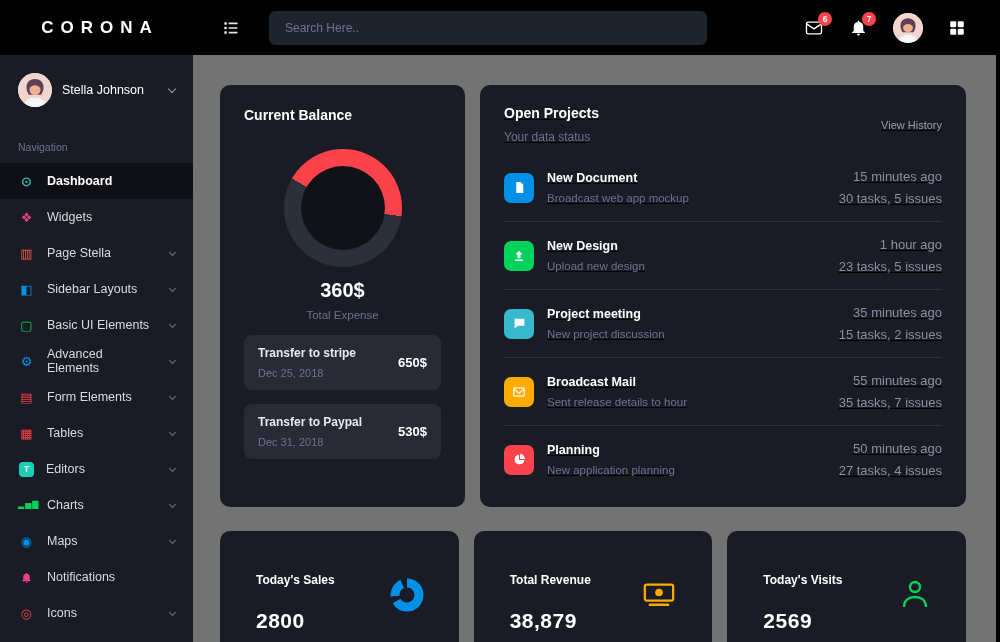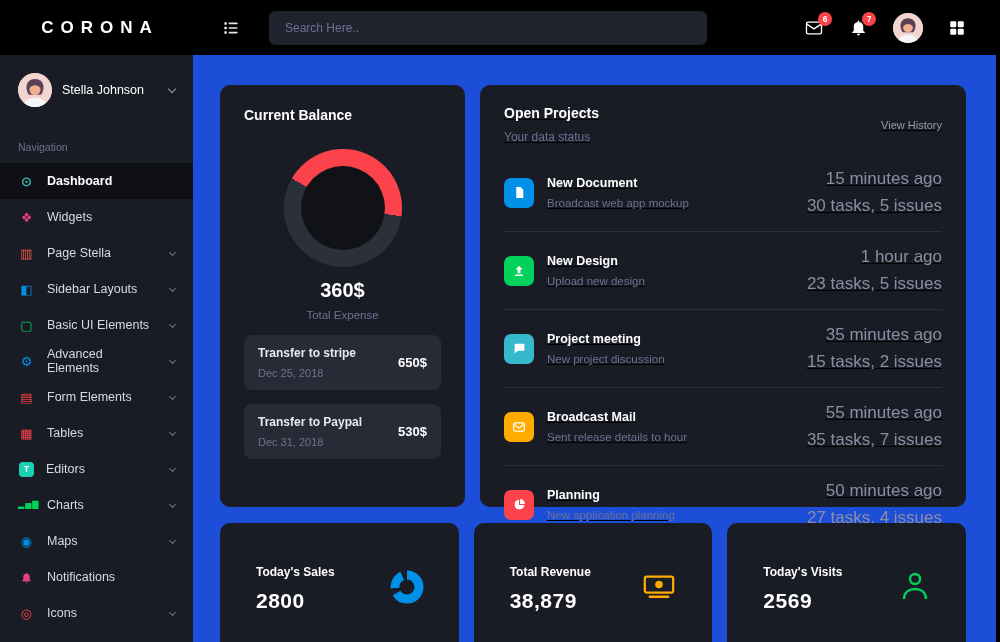--- a/index.html
+++ b/index.html
@@ -37,21 +37,21 @@
   .search { width:438px; height:34px; background:#1f232d; border:none; border-radius:6px; color:#fff; font-size:12px;
     padding:0 16px; outline:none; font-family:inherit; }
   .search::placeholder { color:#6c7293; }
   .nav-right { margin-left:auto; display:flex; align-items:center; gap:25px; }
   .nav-ic { position:relative; display:flex; cursor:pointer; }
   .badge { position:absolute; top:-6px; right:-8px; background:#fc424a; color:#fff; font-size:8.5px; font-weight:700;
     width:14px; height:14px; border-radius:50%; display:flex; align-items:center; justify-content:center; }
   .nav-avatar { width:30px; height:30px; border-radius:50%; overflow:hidden; cursor:pointer; background:#f2d5ce; }
 
   
-  .content { flex:1; background:#1d4ed8; padding:30px 30px 0 27px; display:flex; flex-direction:column; gap:16px; overflow:hidden; }
+  .content { flex:1; background:#737373; padding:30px 30px 0 27px; display:flex; flex-direction:column; gap:24px; overflow:hidden; }
   .row { display:flex; gap:15px; }
   .card { background:#191c24; border-radius:10px; }
   .card-title { font-size:14px; font-weight:700; color:#fff; }
 
   
   .balance { width:245px; min-width:245px; height:422px; padding:22px 24px; }
   .donut { width:118px; height:118px; border-radius:50%; margin:26px auto 12px auto; position:relative; }
   .donut::after { content:""; position:absolute; inset:17px; border-radius:50%; background:#101218; }
   .amount { text-align:center; font-size:20px; font-weight:700; color:#fff; margin-top:10px; }
   .amount-label { text-align:center; font-size:11.5px; color:#6c7293; margin-top:7px; margin-bottom:12px; }
@@ -67,25 +67,25 @@
   .proj-sub { font-size:12px; color:#6c7293; margin-top:9px; }
   .view-history { font-size:11px; color:#9a9cab; align-self:center; cursor:pointer; }
   .proj-row { display:flex; align-items:center; padding:15px 0; border-bottom:1px solid #2c2f38; }
   .proj-row:last-child { border-bottom:none; }
   .tile { width:30px; height:30px; border-radius:7px; margin-right:13px; display:flex; align-items:center;
     justify-content:center; flex-shrink:0; }
   .p-left { display:flex; flex-direction:column; gap:7px; }
   .p-title { font-size:12.5px; font-weight:700; color:#fff; }
   .p-desc { font-size:11.5px; color:#6c7293; }
   .p-right { margin-left:auto; text-align:right; display:flex; flex-direction:column; gap:7px; }
-  .p-time, .p-meta { font-size:17px; color:#8b8ea3; }
+  .p-time, .p-meta { font-size:13px; color:#8b8ea3; }
 
   
   .stat { flex:1; height:150px; padding:42px 34px 0 36px; display:flex; justify-content:space-between; align-items:flex-start; }
-  .stat-label { font-size:12px; font-weight:700; color:#fff; margin-bottom:10px; }
+  .stat-label { font-size:12px; font-weight:700; color:#fff; margin-bottom:22px; }
   .stat-value { font-size:21px; font-weight:700; color:#fff; letter-spacing:0.5px; }
   .stat-ic { margin-top:4px; display:flex; }
 </style>
 </head>
 <body>
 
 <div class="app">
 
   <aside class="sidebar">
     <div class="brand">CORONA</div>

